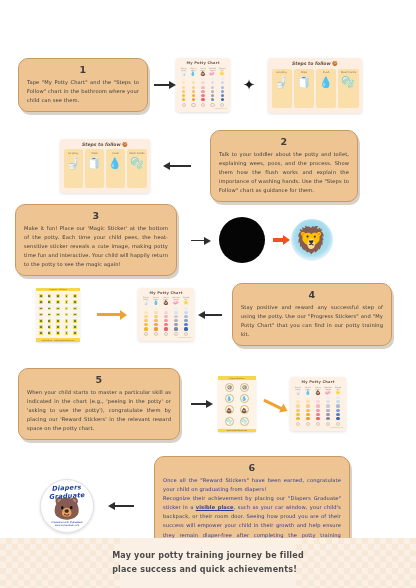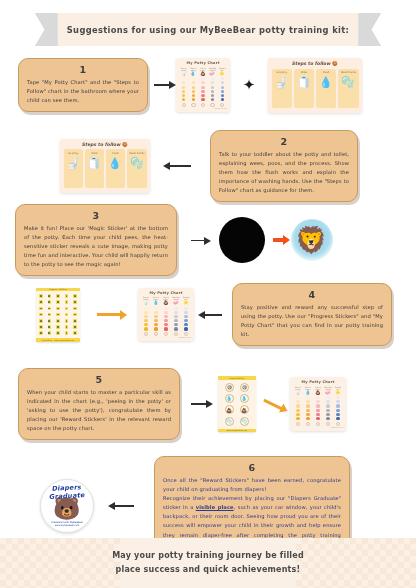--- a/index.html
+++ b/index.html
@@ -136,42 +136,35 @@
   .badge .bi { font-size:22px; margin-top:5px; }
   .badge .bf { position:absolute; bottom:5px; left:0; right:0; text-align:center;
                font-size:2.3px; color:#21409a; line-height:1.3; }
 
   
   .footer {
     position:absolute; left:0; bottom:0; width:416px; height:50px;
     background:#fbf0e5; display:flex; flex-direction:column;
     align-items:center; justify-content:center; overflow:hidden;
   }
-  .footer .ftxt { position:relative; z-index:2; text-align:center;
+  .footer .ftxt { position:relative; z-index:2; text-align:left;
     font-size:8px; font-weight:bold; color:#4a4a4a; line-height:1.7; letter-spacing:.2px;}
   .footer .checker { position:absolute; top:0; bottom:0; width:120px; z-index:1; opacity:.55;
     background-image:
       linear-gradient(45deg,#f6e2cf 25%,transparent 25%,transparent 75%,#f6e2cf 75%),
       linear-gradient(45deg,#f6e2cf 25%,transparent 25%,transparent 75%,#f6e2cf 75%);
     background-size:12px 12px; background-position:0 0,6px 6px; }
   .footer .checker.l { left:0; }
   .footer .checker.r { right:0; }
 </style>
 </head>
 <body>
 
 <div class="page">
 
-  <div class="banner-wrap">
-    <div class="banner-tail left"></div>
-    <div class="banner-mid">
-      <div class="banner-title">Suggestions for using our MyBeeBear potty training kit:</div>
-    </div>
-    <div class="banner-tail right"></div>
-  </div>
 
   <div class="row" style="left:18px; top:58px; width:384px;">
     <div class="card" style="width:130px;">
       <div class="num">1</div>
       <div class="body">Tape "My Potty Chart" and the "Steps to Follow" chart in the bathroom where your child can see them.</div>
     </div>
 
     <div style="width:28px; display:flex; justify-content:center;">
       <div class="arrow right" style="width:16px;"></div>
     </div>

